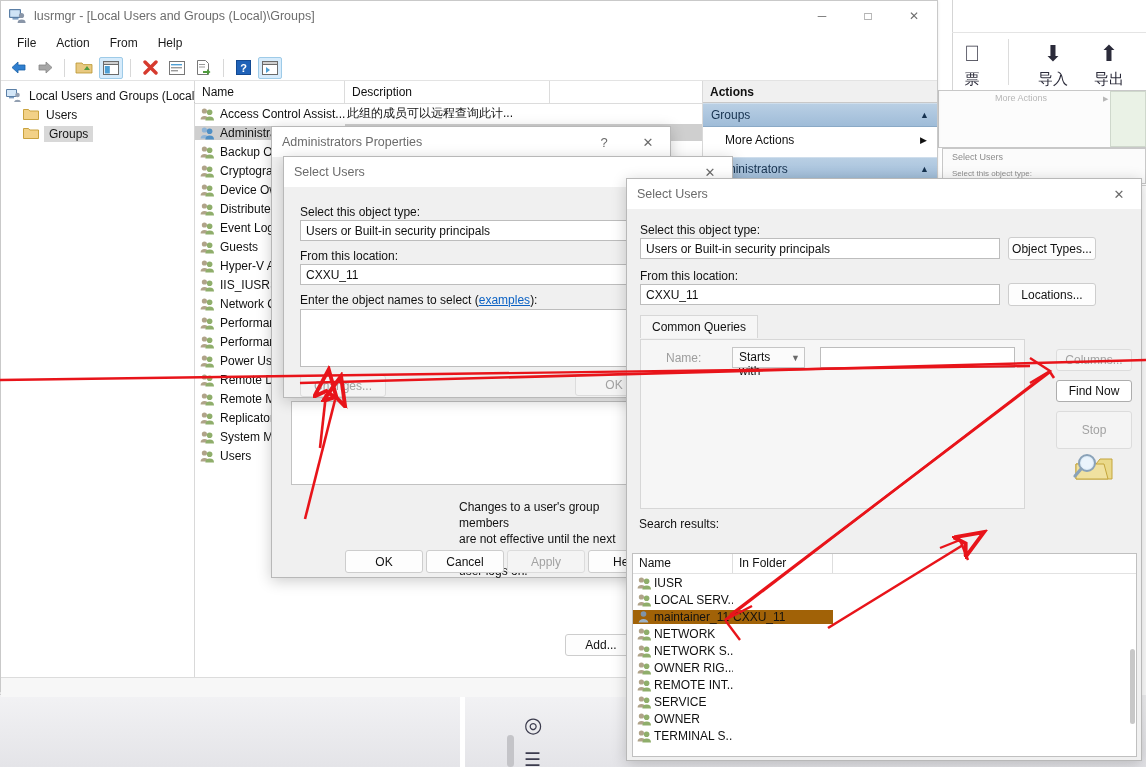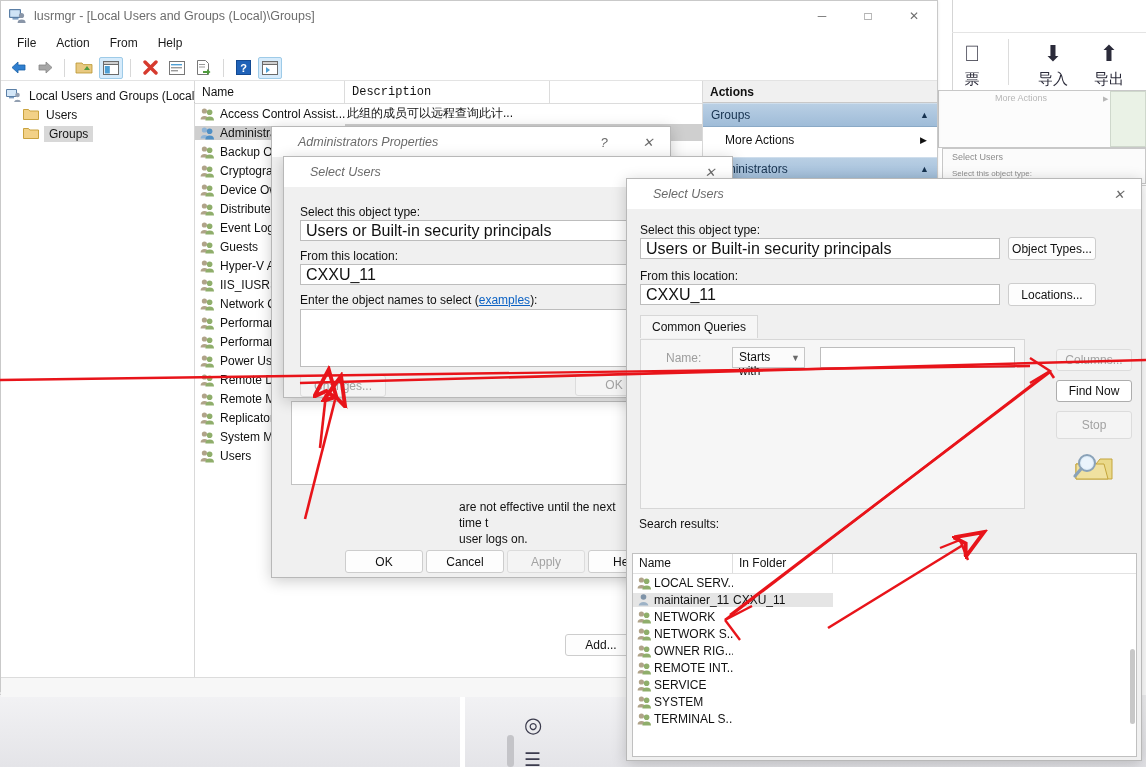--- a/index.html
+++ b/index.html
@@ -147,37 +147,37 @@
   .gicon { width:15px; height:14px; position:relative; flex:none; }
 
   
   .dlg {
     position:absolute; background:#f0f0f0;
     border:1px solid #b8b8b8;
     box-shadow: 0 3px 14px rgba(0,0,0,.20);
   }
   .dlg-title {
     height:30px; background:#ffffff; display:flex; align-items:center;
-    padding-left:26px; position:relative;font-style:italic;
+    padding-left:10px; position:relative;
   }
   .dlg-title .t { color:#6b6b6b; font-size:12.5px; }
   .dlg-title .right {
     position:absolute; right:0; top:0; display:flex; height:30px;
   }
   .dlg-title .right div {
     width:44px; display:flex; align-items:center; justify-content:center;
     color:#6b6b6b; font-size:13px;
   }
 
   .fld-label { font-size:12px; color:#111; }
   .fld-label.dim { color:#9d9d9d; }
   .textbox {
     background:#fff; border:1px solid #bdbdbd; height:21px;
     display:flex; align-items:center; padding:0 5px;
-    font-size:16px; color:#111; overflow:hidden; white-space:nowrap;
+    font-size:12px; color:#111; overflow:hidden; white-space:nowrap;
   }
   .textbox.tall { height:auto; }
   .btn {
     background:#fdfdfd; border:1px solid #cdcdcd; border-radius:3px;
     height:24px; display:flex; align-items:center; justify-content:center;
     font-size:12px; color:#111; white-space:nowrap;
   }
   .btn.dis { color:#a2a2a2; background:#f4f4f4; border-color:#dcdcdc; }
   .link { color:#0b62c4; text-decoration:underline; }
 
@@ -204,21 +204,21 @@
   }
 
   
   .rl-head { display:flex; height:20px; font-size:12px; color:#111;
     border-bottom:1px solid #e2e2e2; background:#fff; }
   .rl-head div { padding:2px 6px; border-right:1px solid #dedede; }
   .rl-row { display:flex; height:17px; align-items:center; font-size:12px; color:#111; }
   .rl-row .n { width:100px; display:flex; align-items:center; gap:4px;
     padding-left:4px; white-space:nowrap; overflow:hidden; }
   .rl-row .f { width:100px; white-space:nowrap; overflow:hidden; }
-  .rl-row.sel .n, .rl-row.sel .f { background:#e5e5e5;align-items:center; }
+  .rl-row.sel .n, .rl-row.sel .f { background:#a16207;align-items:center; }
 
   
   .uicon { width:13px; height:13px; position:relative; flex:none; }
 
   
   #arrows { position:absolute; left:0; top:0; width:1146px; height:767px;
     pointer-events:none; }
 
   
   .mag-icon { position:absolute; }
@@ -384,21 +384,21 @@
                 <path d="M0.5 1.5 h5 l1.3 1.5 H15.5 V11.5 H0.5 Z" fill="#f2d187" stroke="#c9a23e"></path>
               </svg>
           </span>
           <span class="lbl">Groups</span>
         </div>
       </div>
 
       <div class="mmc-list">
         <div class="lv-head">
           <div style="width:150px;">Name</div>
-          <div style="width:205px;font-family:Liberation Mono, monospace;">Description</div>
+          <div style="width:205px;">Description</div>
           <div style="flex:1; border-right:none;"></div>
         </div>
         <div id="group-rows">
             <div class="lv-row">
               <div class="c-name">
                 <span class="gicon"><svg width="15" height="14" viewBox="0 0 15 14">
                     <circle cx="4.4" cy="4" r="2.6" fill="#b0a389"></circle>
                     <path d="M0.6 12.6 a3.9 3.6 0 0 1 7.8 0 z" fill="#b0a389"></path>
                     <circle cx="9.6" cy="5.2" r="2.8" fill="#8fae6b"></circle>
                     <path d="M5.4 13.4 a4.3 3.9 0 0 1 8.6 0 z" fill="#8fae6b"></path>
@@ -656,20 +656,21 @@
 
     <div style="position:absolute; left:19px; top:274px; width:362px; height:84px; background:#fff; border:1px solid #c2c2c2;"></div>
 
     <div class="btn" style="position:absolute; left:293px; top:507px; width:72px; height:22px;">
       <span>Add...</span>
     </div>
     <div class="btn dis" style="position:absolute; left:374px; top:507px; width:72px; height:22px;">
       <span>Remove</span>
     </div>
     <div style="position:absolute; left:187px; top:372px; width:180px; font-size:12px; color:#111; line-height:16px;">
+      <div>Changes to a user's group members</div>
       <div>are not effective until the next time t</div>
       <div>user logs on.</div>
     </div>
 
     <div class="btn" style="position:absolute; left:73px; top:423px; width:78px; height:23px;">
       <span>OK</span>
     </div>
     <div class="btn" style="position:absolute; left:154px; top:423px; width:78px; height:23px;">
       <span>Cancel</span>
     </div>
@@ -776,21 +777,21 @@
       <span class="cv"></span>
       <span class="chev">▼</span>
     </div>
 
     <div class="btn dis" style="position:absolute; left:429px; top:170px; width:76px; height:22px;">
       <span>Columns...</span>
     </div>
     <div class="btn" style="position:absolute; left:429px; top:201px; width:76px; height:22px; background:#fff; border-color:#adadad;">
       <span>Find Now</span>
     </div>
-    <div class="btn dis" style="position:absolute; left:429px; top:232px; width:76px; height:28px;">
+    <div class="btn dis" style="position:absolute; left:429px; top:232px; width:76px; height:38px;">
       <span>Stop</span>
     </div>
 
     <div class="mag-icon" style="left:441px; top:272px;">
       <svg width="48" height="34" viewBox="0 0 48 34">
         <path d="M8 13 h20 l4 -5 h12 v20 H8 Z" fill="#ead98a" stroke="#c4a53c" stroke-width="1"></path>
         <path d="M8 13 h28 l4 15 H8 Z" fill="#f0e1a0" stroke="#c4a53c" stroke-width="1"></path>
         <circle cx="19" cy="12" r="8" fill="#dbeaf7" stroke="#8aa2b8" stroke-width="2"></circle>
         <circle cx="19" cy="12" r="6" fill="#eef6fd" opacity=".8"></circle>
         <path d="M13 18 L7 25" stroke="#8aa2b8" stroke-width="3.2" stroke-linecap="round"></path>
@@ -814,20 +815,32 @@
       </div>
       <div id="result-rows">
           <div class="rl-row">
             <div class="n">
               <span class="uicon"><svg width="15" height="14" viewBox="0 0 15 14">
                   <circle cx="4.4" cy="4" r="2.6" fill="#b0a389"></circle>
                   <path d="M0.6 12.6 a3.9 3.6 0 0 1 7.8 0 z" fill="#b0a389"></path>
                   <circle cx="9.6" cy="5.2" r="2.8" fill="#8fae6b"></circle>
                   <path d="M5.4 13.4 a4.3 3.9 0 0 1 8.6 0 z" fill="#8fae6b"></path>
                 </svg></span>
+              <span>IUSR</span>
+            </div>
+            <div class="f"></div>
+          </div>
+          <div class="rl-row">
+            <div class="n">
+              <span class="uicon"><svg width="15" height="14" viewBox="0 0 15 14">
+                  <circle cx="4.4" cy="4" r="2.6" fill="#b0a389"></circle>
+                  <path d="M0.6 12.6 a3.9 3.6 0 0 1 7.8 0 z" fill="#b0a389"></path>
+                  <circle cx="9.6" cy="5.2" r="2.8" fill="#8fae6b"></circle>
+                  <path d="M5.4 13.4 a4.3 3.9 0 0 1 8.6 0 z" fill="#8fae6b"></path>
+                </svg></span>
               <span>LOCAL SERV...</span>
             </div>
             <div class="f"></div>
           </div>
           <div class="rl-row sel">
             <div class="n">
               <span class="uicon"><svg width="13" height="13" viewBox="0 0 13 13">
                   <circle cx="6.5" cy="4" r="2.8" fill="#7f93a8"></circle>
                   <path d="M1.6 12.6 a5 4.4 0 0 1 9.8 0 z" fill="#9db2c6"></path>
                 </svg></span>
@@ -896,21 +909,21 @@
             <div class="f"></div>
           </div>
           <div class="rl-row">
             <div class="n">
               <span class="uicon"><svg width="15" height="14" viewBox="0 0 15 14">
                   <circle cx="4.4" cy="4" r="2.6" fill="#b0a389"></circle>
                   <path d="M0.6 12.6 a3.9 3.6 0 0 1 7.8 0 z" fill="#b0a389"></path>
                   <circle cx="9.6" cy="5.2" r="2.8" fill="#8fae6b"></circle>
                   <path d="M5.4 13.4 a4.3 3.9 0 0 1 8.6 0 z" fill="#8fae6b"></path>
                 </svg></span>
-              <span>SYSTEM</span>
+              <span>OWNER</span>
             </div>
             <div class="f"></div>
           </div>
           <div class="rl-row">
             <div class="n">
               <span class="uicon"><svg width="15" height="14" viewBox="0 0 15 14">
                   <circle cx="4.4" cy="4" r="2.6" fill="#b0a389"></circle>
                   <path d="M0.6 12.6 a3.9 3.6 0 0 1 7.8 0 z" fill="#b0a389"></path>
                   <circle cx="9.6" cy="5.2" r="2.8" fill="#8fae6b"></circle>
                   <path d="M5.4 13.4 a4.3 3.9 0 0 1 8.6 0 z" fill="#8fae6b"></path>

